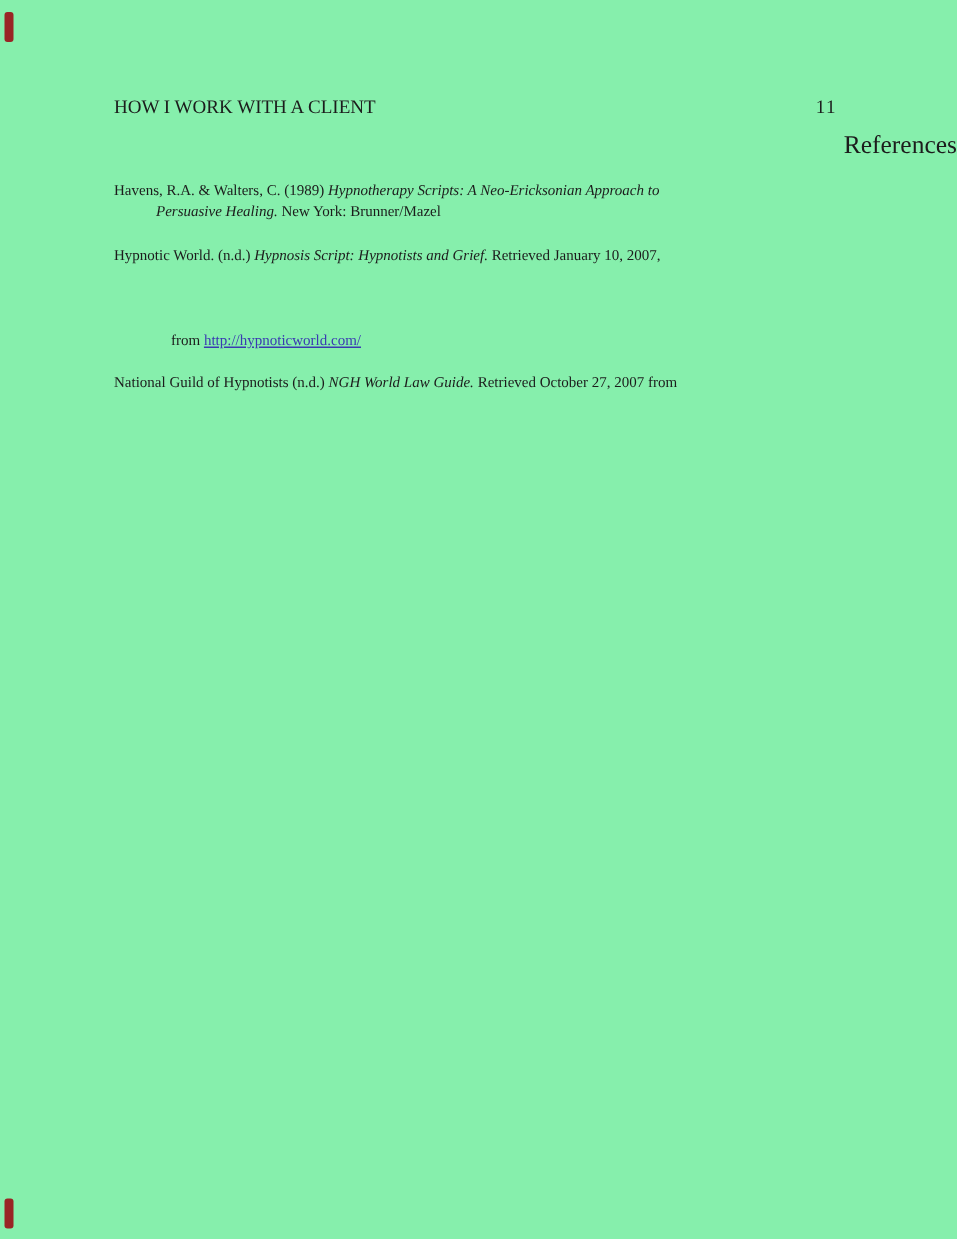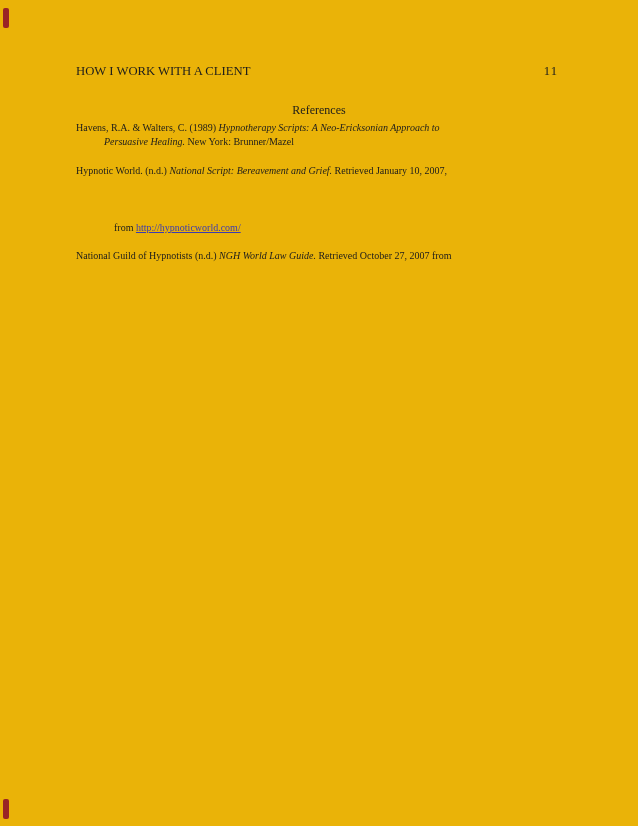--- a/index.html
+++ b/index.html
@@ -4,41 +4,41 @@
 <style>
   html, body { margin: 0; padding: 0; }
   body {
     width: 638px; height: 826px;
     background: #ffffff;
     font-family: "Liberation Serif", "DejaVu Serif", serif;
     color: #1c1c1c;
     position: relative;
     overflow: hidden;
   }
-  .page { position: absolute; inset: 0; background: #eab308; }
+  .page { position: absolute; inset: 0; background: #86efac; }
 
   .corner-mark {
     position: absolute; left: 3px; width: 6px; height: 20px;
     background: #992525; border-radius: 2px;
   }
   .corner-mark.top { top: 8px; }
   .corner-mark.bottom { top: 799px; }
 
   .running-row {
     position: absolute; left: 76px; right: 80px; top: 64px;
     display: flex; justify-content: space-between; align-items: baseline;
     font-size: 12.7px; line-height: 14.3px;
     white-space: nowrap;
   }
   .page-number { letter-spacing: 1px; }
 
   .refs-title {
     position: absolute; left: 0; right: 0; top: 90px;
-    text-align: center;
-    font-size: 12px; line-height: 14.3px; margin-top: 13px;
+    text-align: right;
+    font-size: 17px; line-height: 14.3px;
   }
 
   .refs {
     position: absolute; left: 76px; top: 121px; width: 510px;
     font-size: 10px; line-height: 14.3px;
   }
   .ref-entry { margin-bottom: 14px; }
   .ref-line { white-space: nowrap; }
   .ind-28 { padding-left: 28px; }
   .ind-38 { padding-left: 38px; margin-top: 43px; }
@@ -72,21 +72,21 @@
       <div class="ref-line">
         <span>Havens, R.A. &amp; Walters, C. (1989) </span><span class="italic">Hypnotherapy Scripts: A Neo-Ericksonian Approach to</span>
       </div>
       <div class="ref-line ind-28">
         <span class="italic">Persuasive Healing.</span><span> New York: Brunner/Mazel</span>
       </div>
     </div>
 
     <div class="ref-entry">
       <div class="ref-line">
-        <span>Hypnotic World. (n.d.) </span><span class="italic">National Script: Bereavement and Grief.</span><span> Retrieved January 10, 2007,</span>
+        <span>Hypnotic World. (n.d.) </span><span class="italic">Hypnosis Script: Hypnotists and Grief.</span><span> Retrieved January 10, 2007,</span>
       </div>
       <div class="ref-line ind-38">
         <span>from </span><span class="link" role="link">http://hypnoticworld.com/</span>
       </div>
     </div>
 
     <div class="ref-entry">
       <div class="ref-line">
         <span>National Guild of Hypnotists (n.d.) </span><span class="italic">NGH World Law Guide.</span><span> Retrieved October 27, 2007 from</span>
       </div>

